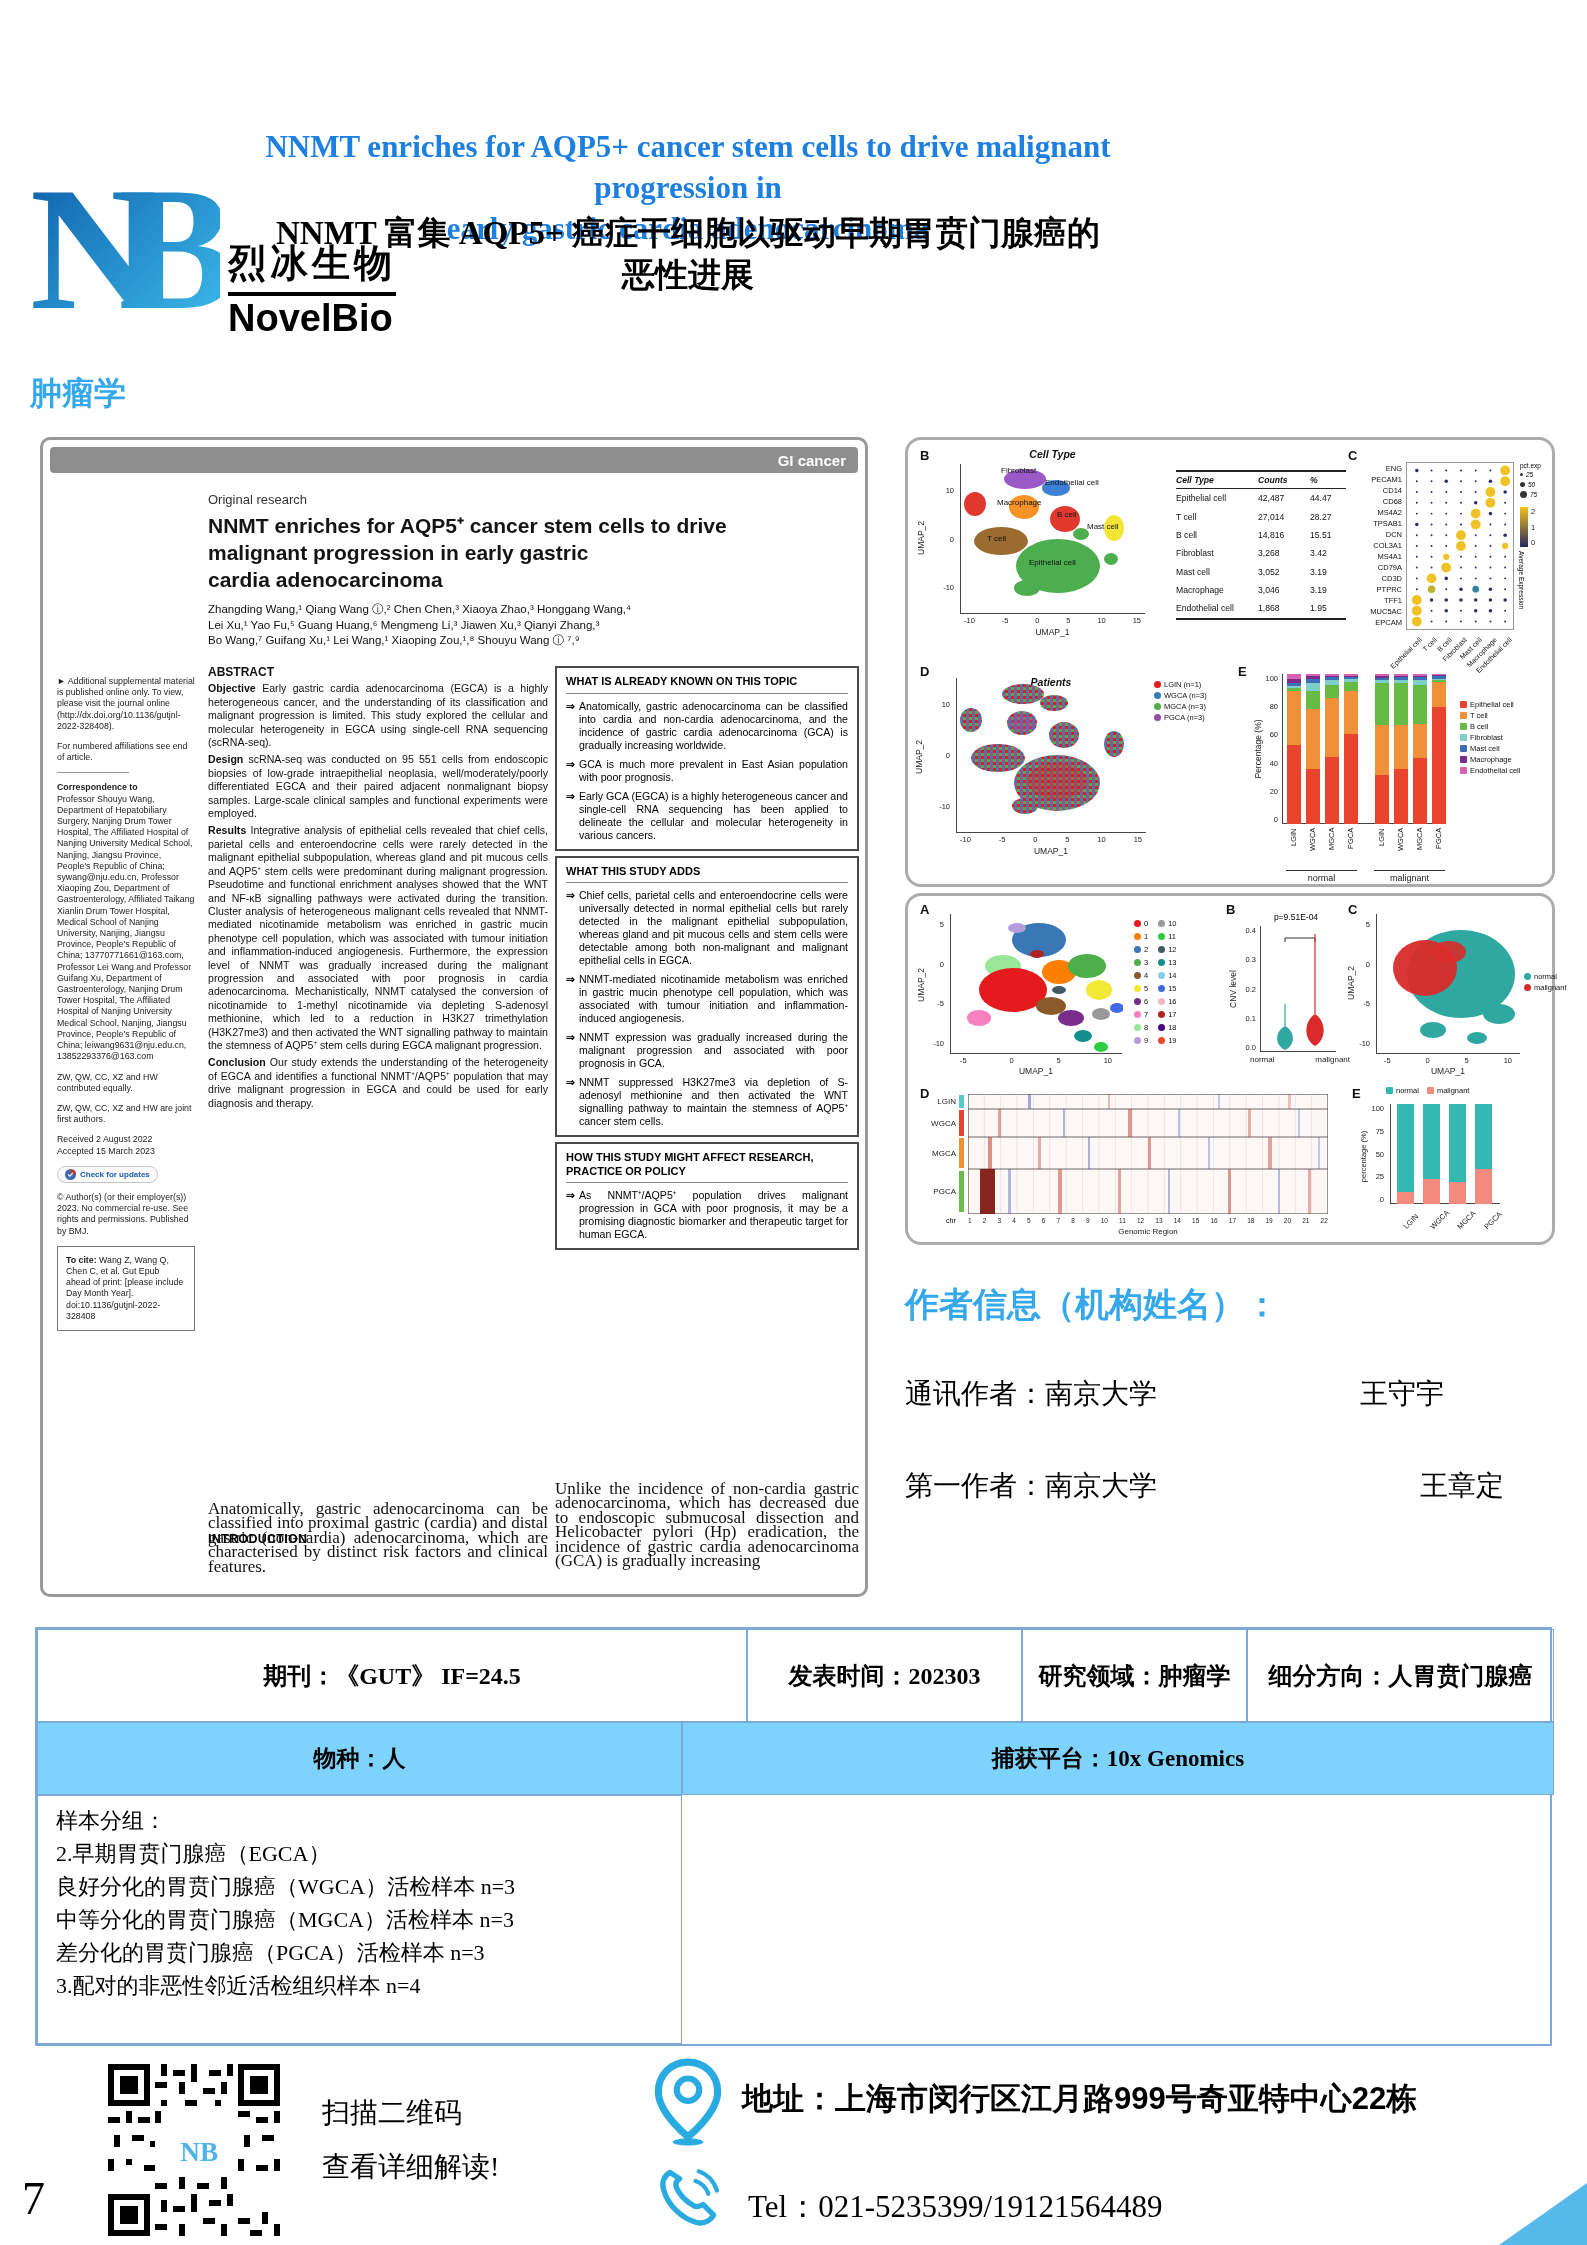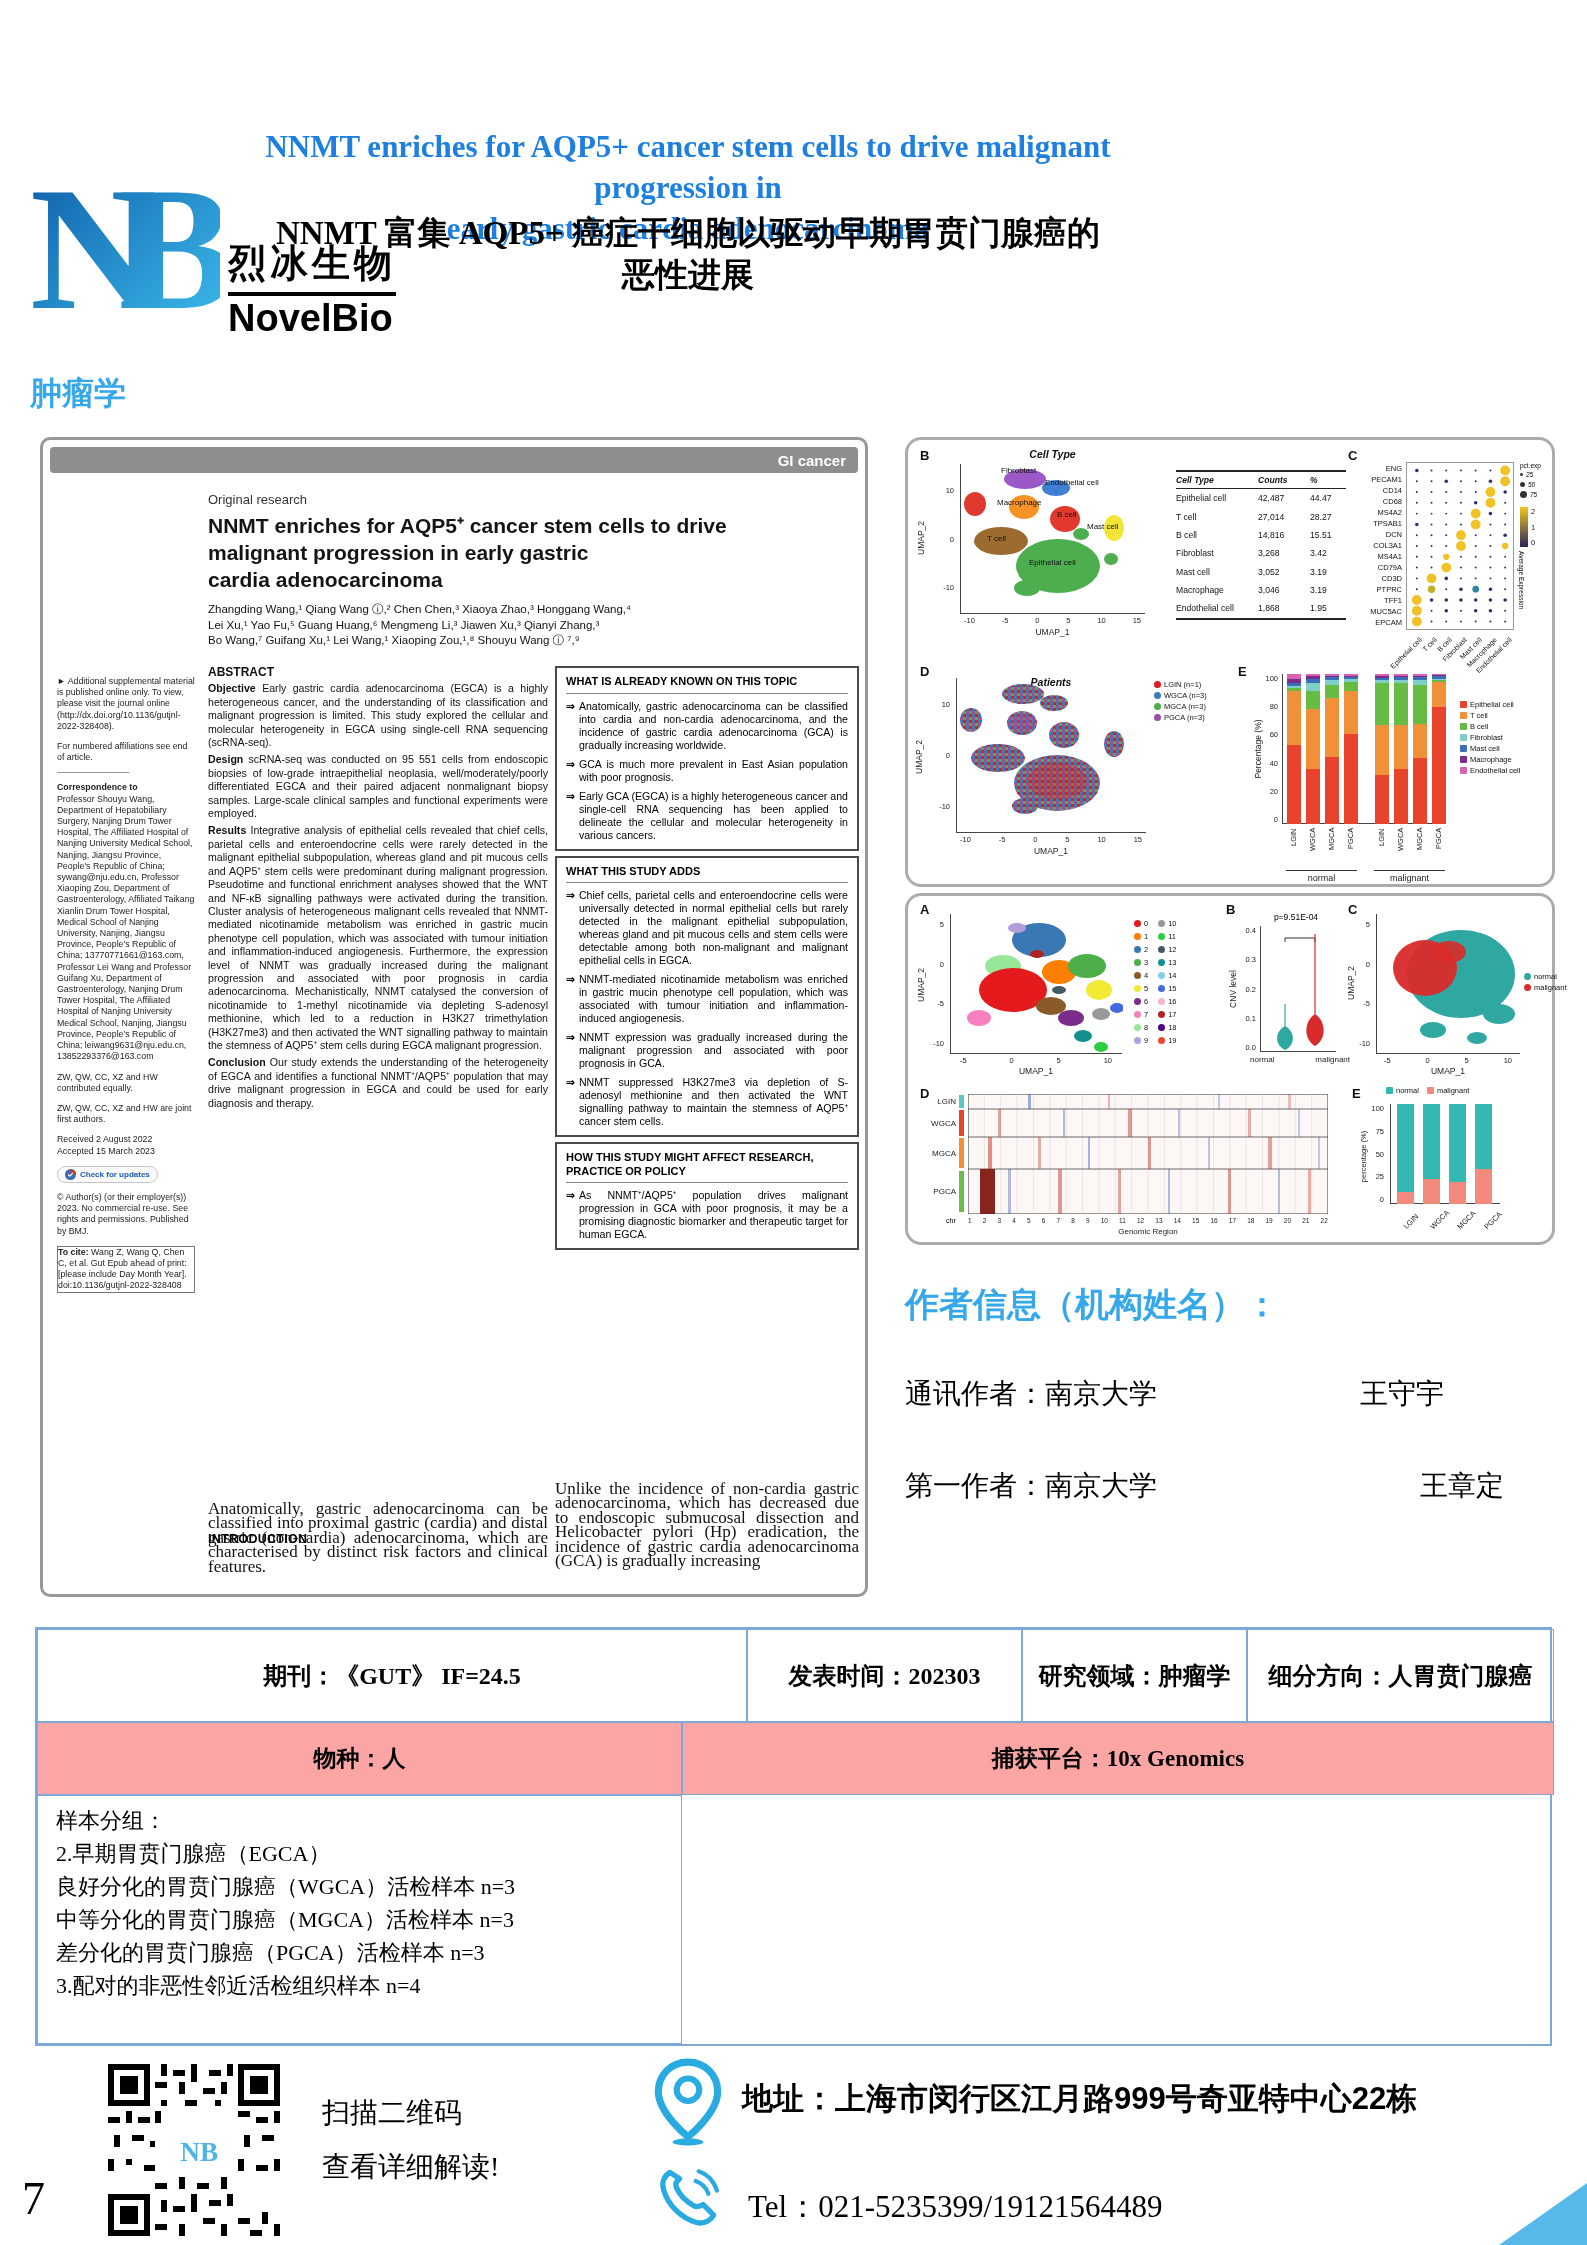--- a/index.html
+++ b/index.html
@@ -15,21 +15,21 @@
 
 .paper{left:40px;top:437px;width:828px;height:1160px;border:3px solid #989898;border-radius:10px;background:#fff}
 .pbar{position:absolute;left:7px;top:7px;right:7px;height:26px;background:#8E8E8E;border-radius:4px;color:#fff;font-weight:bold;font-size:15px;display:flex;align-items:center;justify-content:flex-end;padding-right:12px}
 .pkicker{font-size:13px;color:#333}
 .ptitle{font-size:21px;line-height:27px;font-weight:600;color:#141414}
 .pauthors{font-size:11.5px;line-height:15.5px;color:#111;width:670px}
 .sidebar{width:138px;font-size:8.8px;line-height:11.2px;color:#222}
 .sidebar>div{margin-bottom:9px}
 .srule{border-top:1px solid #999;width:72px;margin:0 0 8px}
 .badge{display:inline-flex;align-items:center;gap:4px;border:1px solid #c5c5c5;border-radius:9px;padding:2px 7px;background:#fafafa;font-size:8px;font-weight:bold;color:#1A5DAD}
-.cite{border:1px solid #777;padding:0}
+.cite{border:1px solid #777;padding:8px}
 .abstract{width:340px;font-size:10.6px;line-height:13.4px;color:#111}
 .abstract p{margin-bottom:4px;text-align:justify}
 .abshead{font-size:12px;font-weight:bold;margin-bottom:3px}
 .bxcol{width:304px}
 .bx{border:2px solid #4a4a4a;padding:7px 9px;margin-bottom:5px;background:#fff}
 .bxt{font-size:11px;font-weight:bold;line-height:13.5px;border-bottom:1px solid #888;padding-bottom:4px}
 .bi{display:flex;gap:4px;font-size:10.6px;line-height:13px;margin-top:6px;text-align:justify}
 .ititle{font-size:12.5px;font-weight:bold;letter-spacing:.3px}
 .itext{font-family:"Liberation Serif",serif;font-size:17px;line-height:14.4px;text-align:justify;color:#111}
 
@@ -66,21 +66,21 @@
 .clgrid{display:grid;grid-auto-flow:column;grid-template-rows:repeat(10,13px);column-gap:10px}
 .hr{display:flex;align-items:center;justify-content:flex-end;gap:3px}
 .hr span{font-size:8px;color:#222}
 .hr i{width:5px;height:92%}
 .rt{transform:rotate(-45deg);transform-origin:top right;font-size:7.5px;width:18px;text-align:right;color:#222}
 
 .itab{left:35px;top:1627px;width:1517px;border:2px solid #7EA8D8;background:#fff}
 .itab .cell{border:1px solid #7EA8D8;display:flex;align-items:center;justify-content:center;font-family:"Liberation Serif",serif}
 .r1{display:grid;grid-template-columns:710px 275px 225px 307px;height:93px;font-weight:bold;font-size:24px}
 .r2{display:grid;grid-template-columns:645px 872px;height:73px;font-size:23px;font-weight:600}
-.r2 .cell{background:#fca5a5}
+.r2 .cell{background:#7dd3fc}
 .r3{display:grid;grid-template-columns:645px 872px;height:249px;font-size:22px}
 .r3 .cell{align-items:flex-start;justify-content:flex-start;padding:8px 18px;font-size:22px;line-height:33px;display:block}
 
 .fpage{font-family:"Liberation Serif",serif;font-size:46px}
 .fcap{font-family:"Liberation Serif",serif;font-size:28px}
 .faddr{font-weight:bold;font-size:31px}
 .ftel{font-family:"Liberation Serif",serif;font-size:31px}
 .corner{position:absolute;right:0;bottom:0;width:0;height:0;border-left:88px solid transparent;border-bottom:62px solid #56B9EA}
 .seg{width:100%}
 </style>

